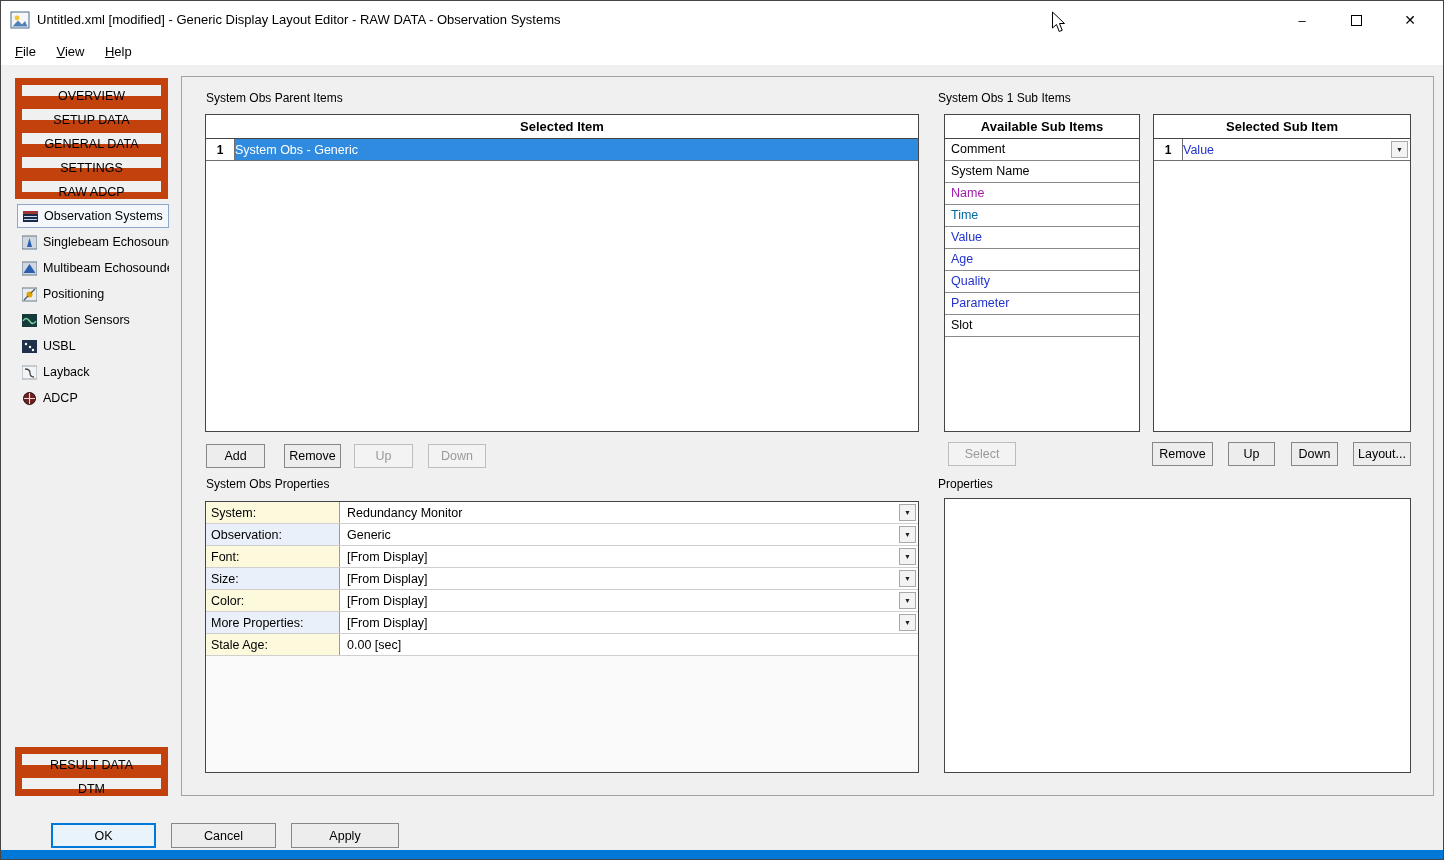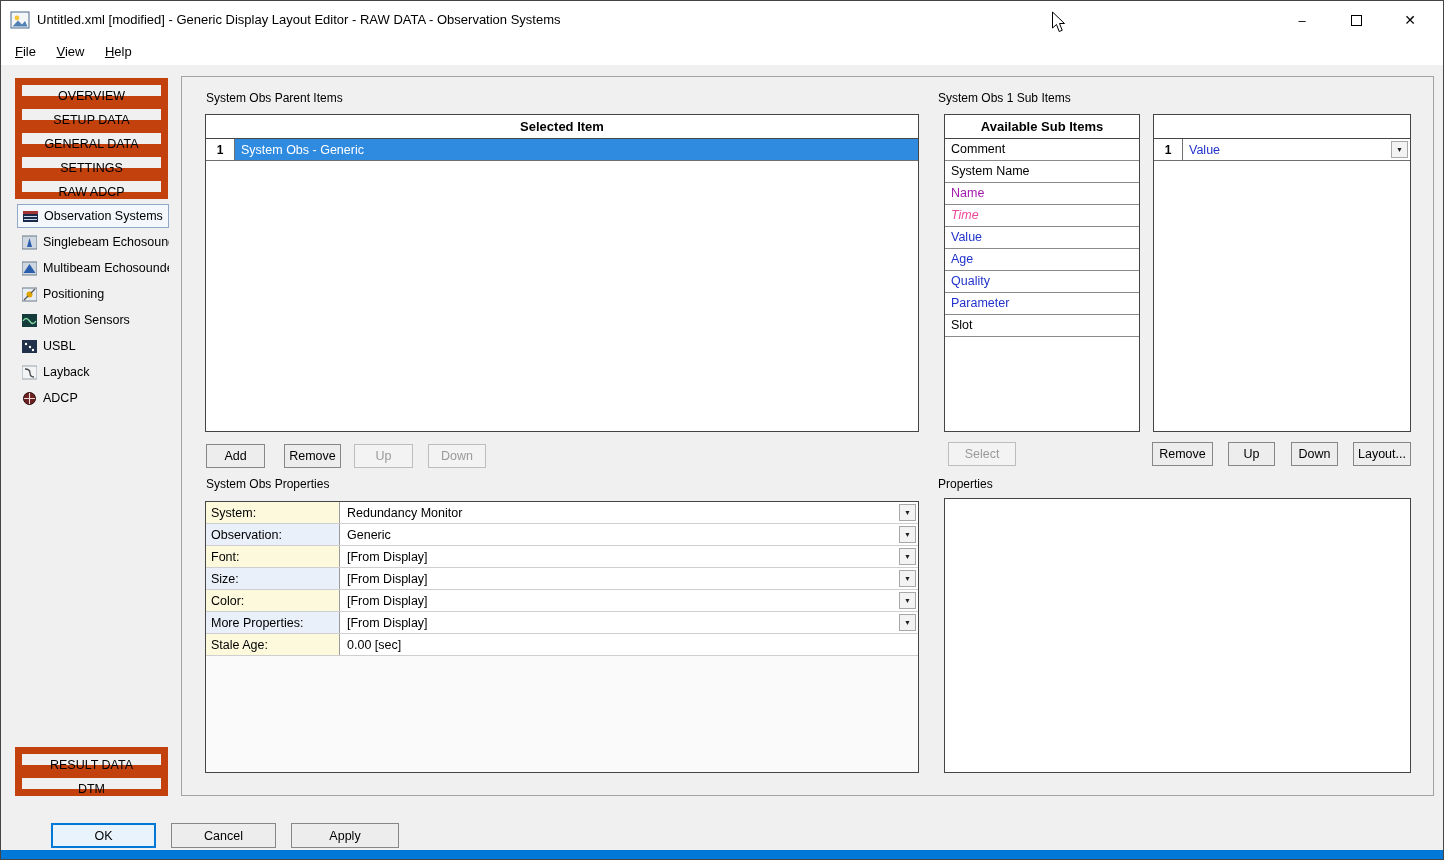--- a/index.html
+++ b/index.html
@@ -38,21 +38,21 @@
   .main-frame { position:absolute; left:180px; top:75px; width:1253px; height:720px; border:1px solid #a3a3a3; background:#f0f0f0; }
   .sec-label { position:absolute; font-size:12px; white-space:nowrap; }
 
   
   .tbl { position:absolute; background:#ffffff; border:1px solid #454545; }
   .tbl-header { height:24px; border-bottom:1px solid #454545; display:flex; font-weight:bold; font-size:13px; background:#fff;flex-direction:column; }
   .numcol  { width:29px; border-right:1px solid #454545; display:flex; align-items:center; justify-content:center; }
   .hdr-label { flex:1; display:flex; align-items:center; justify-content:center; }
   .tbl-row { height:22px; display:flex; border-bottom:1px solid #6f6f6f; position:relative; }
   .numcell { width:29px; border-right:1px solid #6f6f6f; font-weight:bold; font-size:12px; display:flex; align-items:center; justify-content:center; background:#fff; }
-  .rowlabel { flex:1; display:flex; align-items:center; padding-left:6px; }
+  .rowlabel { flex:1; display:flex; align-items:center; }
   .rowlabel.selected { background:#2f8be0; color:#fff; }
 
   
   .btn { position:absolute; height:24px; background:#ededed; border:1px solid #878787; font-size:12.5px;
          display:flex; align-items:center; justify-content:center; font-family:inherit; cursor:default; }
   .btn.disabled { color:#9a9a9a; border-color:#bdbdbd; background:#f3f3f3; }
   .btn.ok-focus { border:1px solid #0078d7; box-shadow: inset 0 0 0 1px #0078d7; background:#e9f3fb; }
 
   
   .props-table { position:absolute; border:1px solid #454545; background:#fafafa; }
@@ -237,31 +237,32 @@
 
   <div class="sec-label" style="left:937px; top:90px">System Obs 1 Sub Items</div>
 
   <div class="tbl" style="left:943px; top:113px; width:196px; height:318px">
     <div class="tbl-header">
       <div class="hdr-label">Available Sub Items</div>
     </div>
     <div class="avail-item" style="color: rgb(0, 0, 0);">Comment</div>
     <div class="avail-item" style="color: rgb(0, 0, 0);">System Name</div>
     <div class="avail-item" style="color: #a21caf;">Name</div>
-    <div class="avail-item" style="color: #ec4899; font-style: italic;">Time</div>
+    <div class="avail-item" style="color: #0369a1;">Time</div>
     <div class="avail-item" style="color: rgb(34, 51, 204);">Value</div>
     <div class="avail-item" style="color: rgb(34, 51, 204);">Age</div>
     <div class="avail-item" style="color: rgb(34, 51, 204);">Quality</div>
     <div class="avail-item" style="color: rgb(34, 51, 204);">Parameter</div>
     <div class="avail-item" style="color: rgb(0, 0, 0);">Slot</div>
   </div>
 
   <div class="tbl" style="left:1152px; top:113px; width:258px; height:318px">
     <div class="tbl-header">
       <div class="numcol"></div>
+      <div class="hdr-label">Selected Sub Item</div>
     </div>
     <div class="tbl-row">
       <div class="numcell">1</div>
       <div class="rowlabel" style="color: rgb(34, 51, 204);">Value</div>
       <div class="combo-arrow">▼</div>
     </div>
   </div>
 
   <button class="btn ak disabled" style="left:947px; top:441px; width:68px">Select</button>
   <button class="btn ak" style="left:1151px; top:441px; width:61px">Remove</button>

